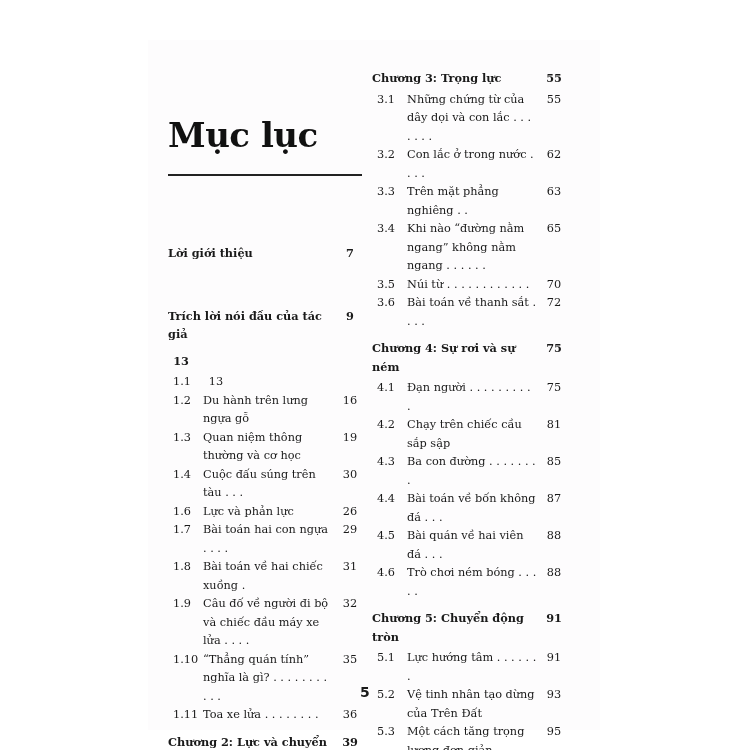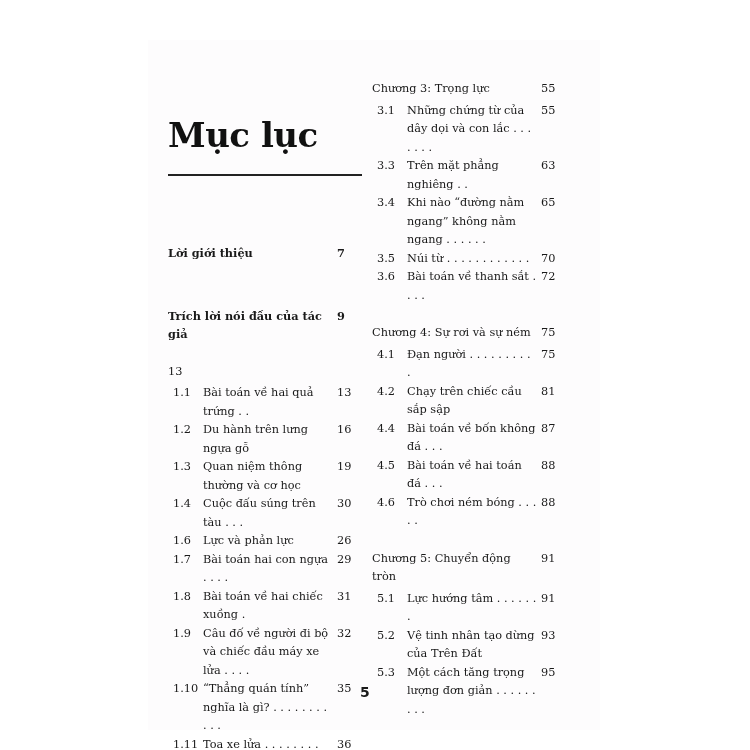--- a/index.html
+++ b/index.html
@@ -15,25 +15,25 @@
     position:absolute; left:168px; top:115px; font-size:34px; font-weight:bold;
     font-family:"DejaVu Serif","Liberation Serif",serif; letter-spacing:-0.5px; color:#111;text-align:right;
   }
   .title-rule {
     position:absolute; left:168px; top:174px; width:194px; height:2px; background:#222;
   }
   .col { position:absolute; font-size:11.3px; line-height:18.5px; }
   .col.left { left:168px; top:200px; width:195px; }
   .col.right { left:372px; top:61px; width:195px; }
   .row { display:flex; align-items:flex-start; position:relative; }
-  .row.chapter { font-weight:normal; margin-top:19px; margin-bottom:3px; }
+  .row.chapter { font-weight:bold; margin-top:8px; margin-bottom:3px; }
   .row.front { font-weight:bold; margin-bottom:3px;margin-top:44px; }
   .num { width:30px; flex:none; padding-left:5px; }
   .txt { flex:1; padding-right:4px; }
-  .pg { width:26px; flex:none; text-align:left; }
+  .pg { width:26px; flex:none; text-align:center; }
   .row.chapter .txt, .row.front .txt { padding-left:0; }
   .pg-num {
     position:absolute; left:360px; top:684px; font-weight:bold; font-size:14px;
     font-family:"DejaVu Sans","Liberation Sans",sans-serif;
   }
 </style>
 </head>
 <body>
 
 <div class="page"></div>
@@ -48,21 +48,20 @@
     </div>
     <div class="row front">
       <span class="txt">Trích lời nói đầu của tác giả</span>
       <span class="pg">9</span>
     </div>
     <div class="row chapter">
       <span class="pg">13</span>
     </div>
     <div class="row section">
       <span class="num">1.1</span>
-      <span class="txt">Bài toán về hai quả trứng . .</span>
       <span class="pg">13</span>
     </div>
     <div class="row section">
       <span class="num">1.2</span>
       <span class="txt">Du hành trên lưng ngựa gỗ</span>
       <span class="pg">16</span>
     </div>
     <div class="row section">
       <span class="num">1.3</span>
       <span class="txt">Quan niệm thông thường và cơ học</span>
@@ -112,20 +111,25 @@
     <div class="row chapter">
       <span class="txt">Chương 3: Trọng lực</span>
       <span class="pg">55</span>
     </div>
     <div class="row section">
       <span class="num">3.1</span>
       <span class="txt">Những chứng từ của dây dọi và con lắc . . . . . . .</span>
       <span class="pg">55</span>
     </div>
     <div class="row section">
+      <span class="num">3.2</span>
+      <span class="txt">Con lắc ở trong nước . . . .</span>
+      <span class="pg">62</span>
+    </div>
+    <div class="row section">
       <span class="num">3.3</span>
       <span class="txt">Trên mặt phẳng nghiêng . .</span>
       <span class="pg">63</span>
     </div>
     <div class="row section">
       <span class="num">3.4</span>
       <span class="txt">Khi nào “đường nằm ngang” không nằm ngang . . . . . .</span>
       <span class="pg">65</span>
     </div>
     <div class="row section">
@@ -146,27 +150,32 @@
       <span class="num">4.1</span>
       <span class="txt">Đạn người . . . . . . . . . .</span>
       <span class="pg">75</span>
     </div>
     <div class="row section">
       <span class="num">4.2</span>
       <span class="txt">Chạy trên chiếc cầu sắp sập</span>
       <span class="pg">81</span>
     </div>
     <div class="row section">
+      <span class="num">4.3</span>
+      <span class="txt">Ba con đường . . . . . . . .</span>
+      <span class="pg">85</span>
+    </div>
+    <div class="row section">
       <span class="num">4.4</span>
       <span class="txt">Bài toán về bốn không đá . . .</span>
       <span class="pg">87</span>
     </div>
     <div class="row section">
       <span class="num">4.5</span>
-      <span class="txt">Bài toán về hai toán đá . . .</span>
+      <span class="txt">Bài quán về hai viên đá . . .</span>
       <span class="pg">88</span>
     </div>
     <div class="row section">
       <span class="num">4.6</span>
       <span class="txt">Trò chơi ném bóng . . . . .</span>
       <span class="pg">88</span>
     </div>
     <div class="row chapter">
       <span class="txt">Chương 5: Chuyển động tròn</span>
       <span class="pg">91</span>

